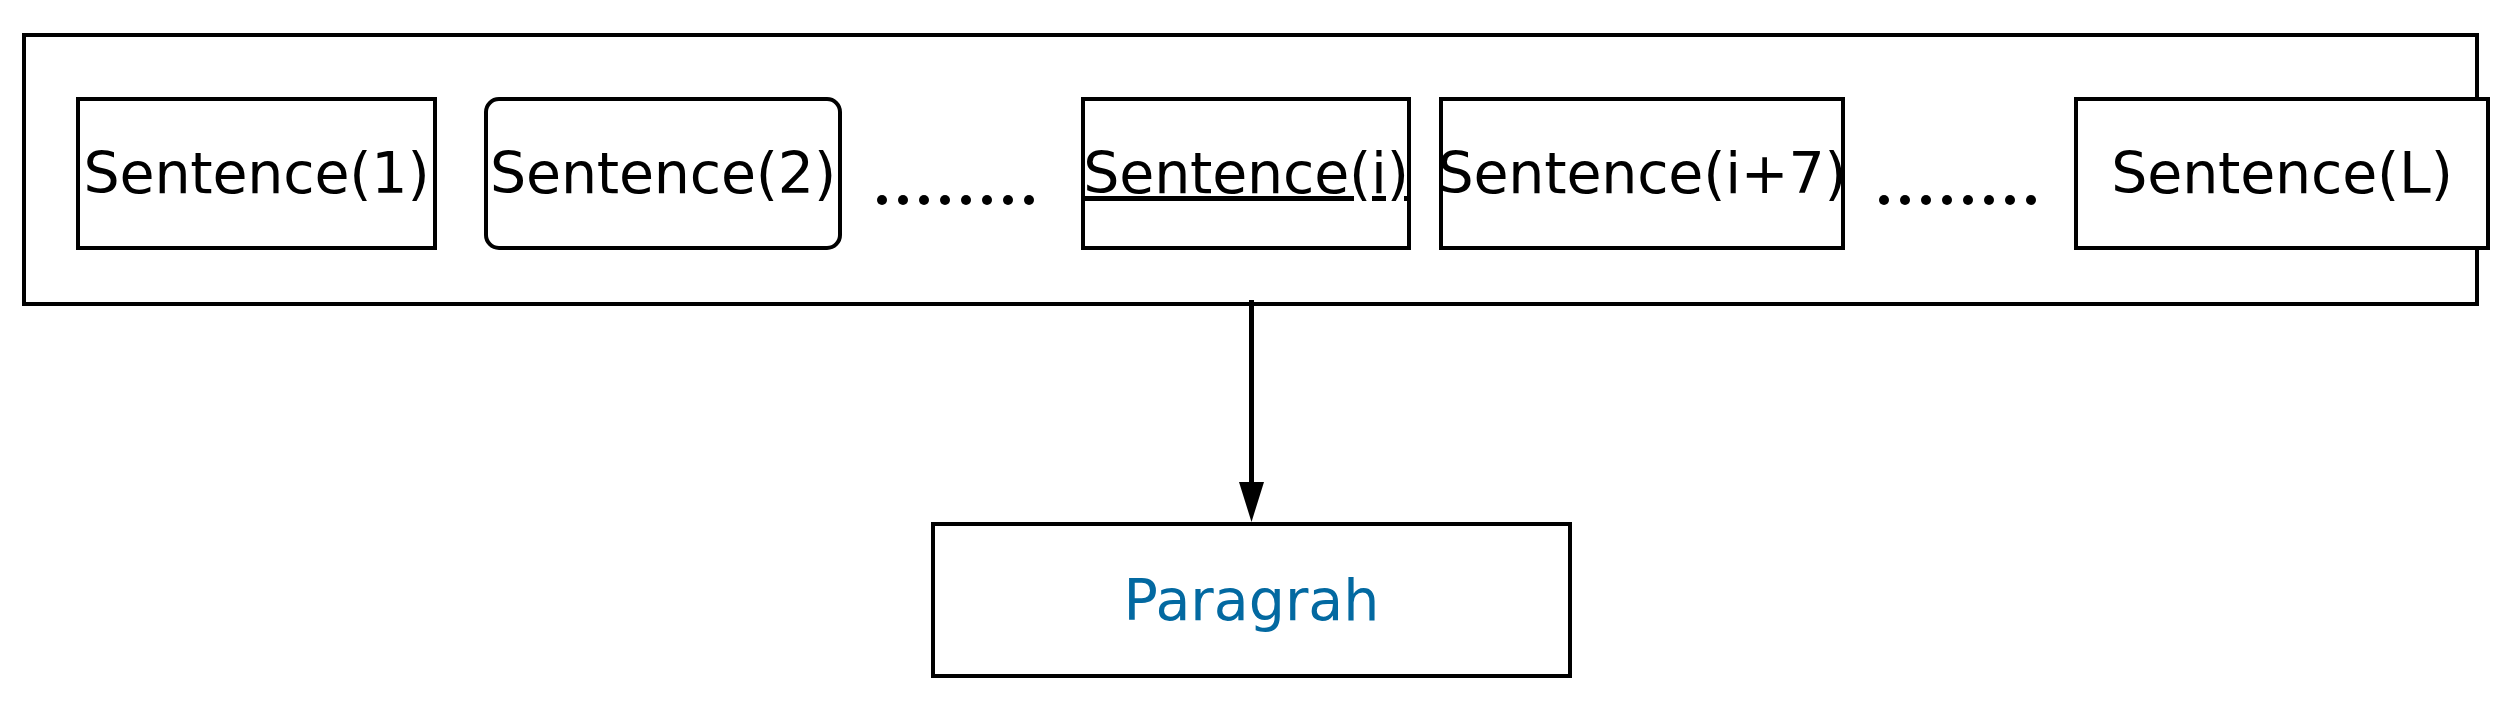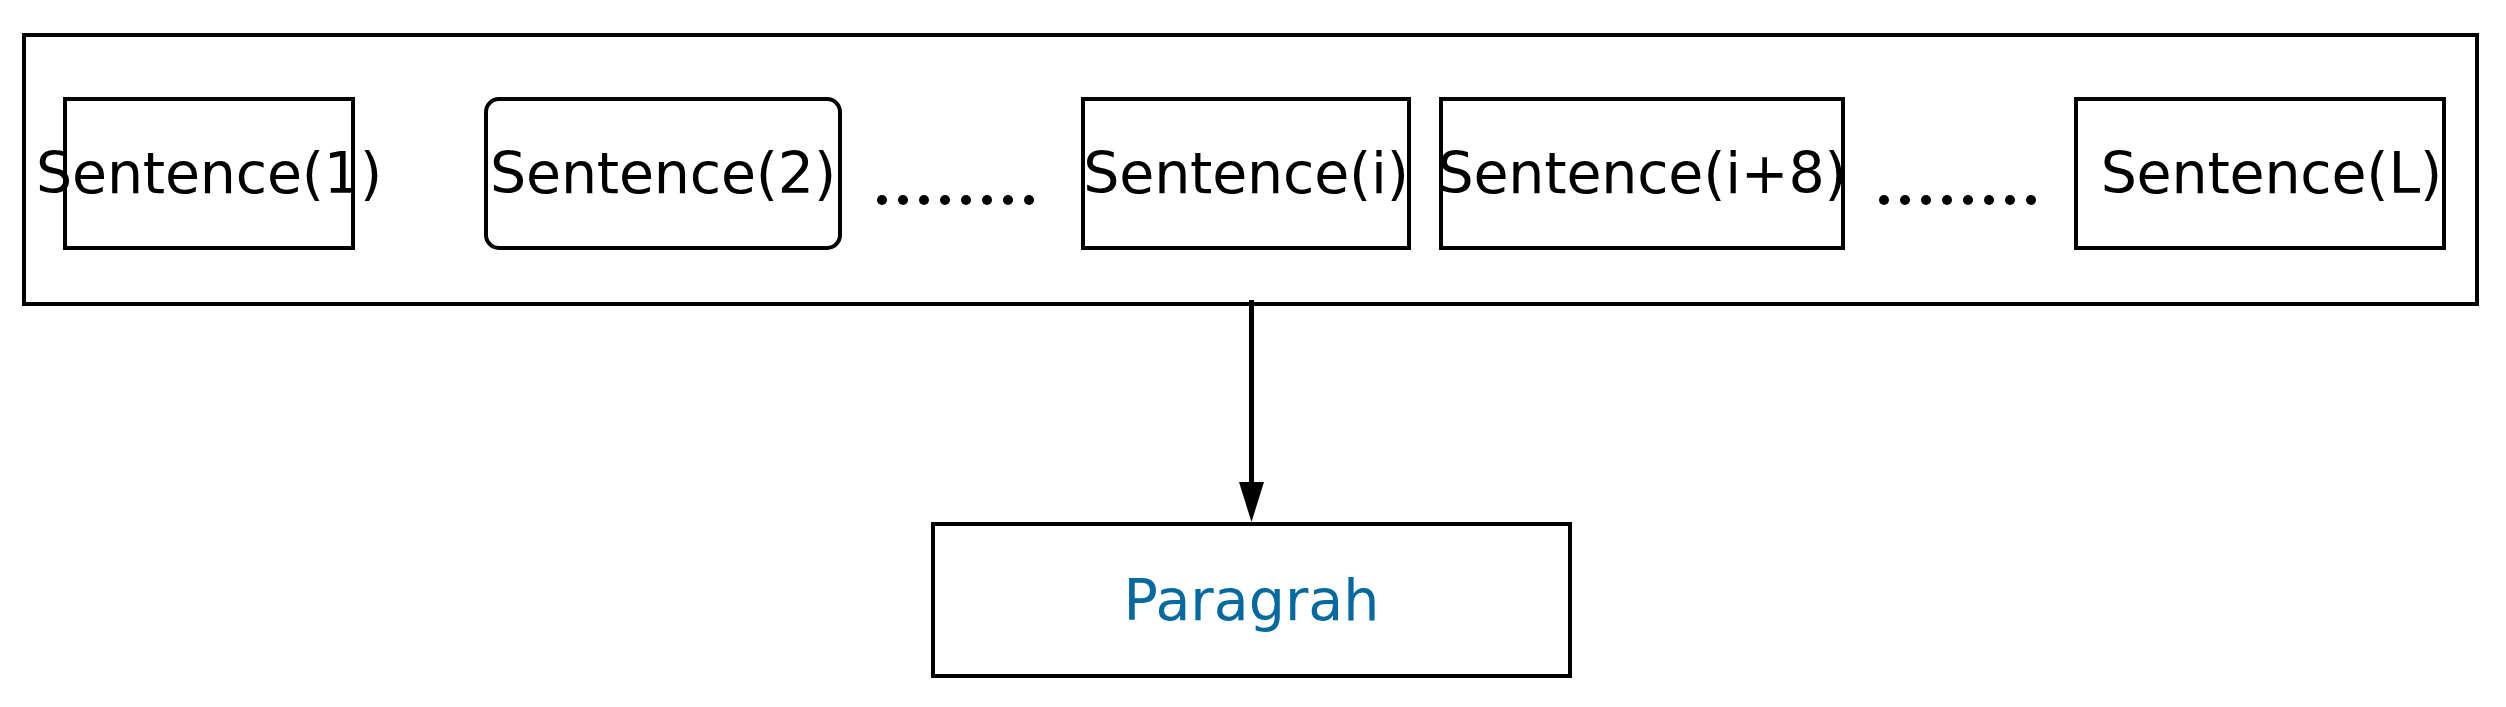--- a/index.html
+++ b/index.html
@@ -45,25 +45,25 @@
   }
   .sentence-box .box-label {
     font-family: "DejaVu Sans", sans-serif;
     font-size: 57px;
     line-height: 1;
     color: #000000;
     white-space: nowrap;
     letter-spacing: -0.2px;
   }
 
-  .sbox-1      { left: 37px;   width: 292px; }   
+  .sbox-1      { left: 50px;   width: 361px; }   
   .sbox-2      { left: 458px;  width: 358px; border-radius: 15px; }   
-  .sbox-i      { left: 1055px; width: 330px; }   
+  .sbox-i      { left: 1055px; width: 330px; text-decoration: underline; }   
   .sbox-iplus1 { left: 1413px; width: 406px; }   
-  .sbox-L      { left: 2048px; width: 372px; justify-content: flex-end; }   
+  .sbox-L      { left: 2048px; width: 416px; }   
 
   
   .ellipsis {
     position: absolute;
     top: 60px;
     height: 153px;
     display: flex;
     align-items: center;
     justify-content: center;
     gap: 11px;
@@ -137,21 +137,21 @@
       <span class="dot"></span>
       <span class="dot"></span>
       <span class="dot"></span>
     </div>
 
     <div class="sentence-box sbox-i">
       <span class="box-label">Sentence(i)</span>
     </div>
 
     <div class="sentence-box sbox-iplus1">
-      <span class="box-label">Sentence(i+8)</span>
+      <span class="box-label">Sentence(i+7)</span>
     </div>
 
     <div class="ellipsis ellipsis-2">
       <span class="dot"></span>
       <span class="dot"></span>
       <span class="dot"></span>
       <span class="dot"></span>
       <span class="dot"></span>
       <span class="dot"></span>
       <span class="dot"></span>

